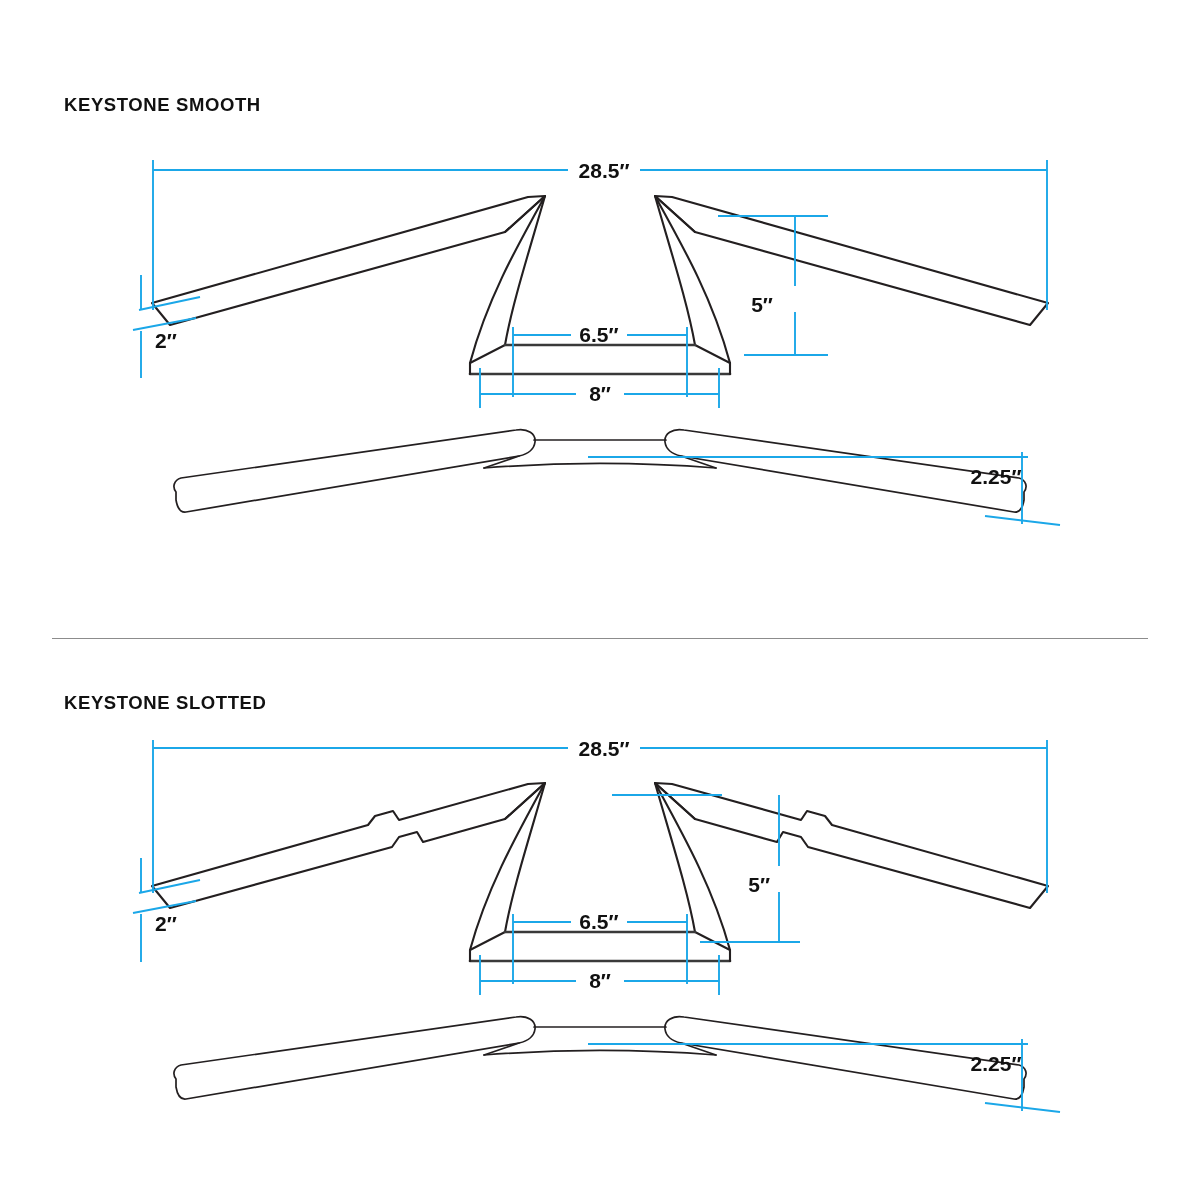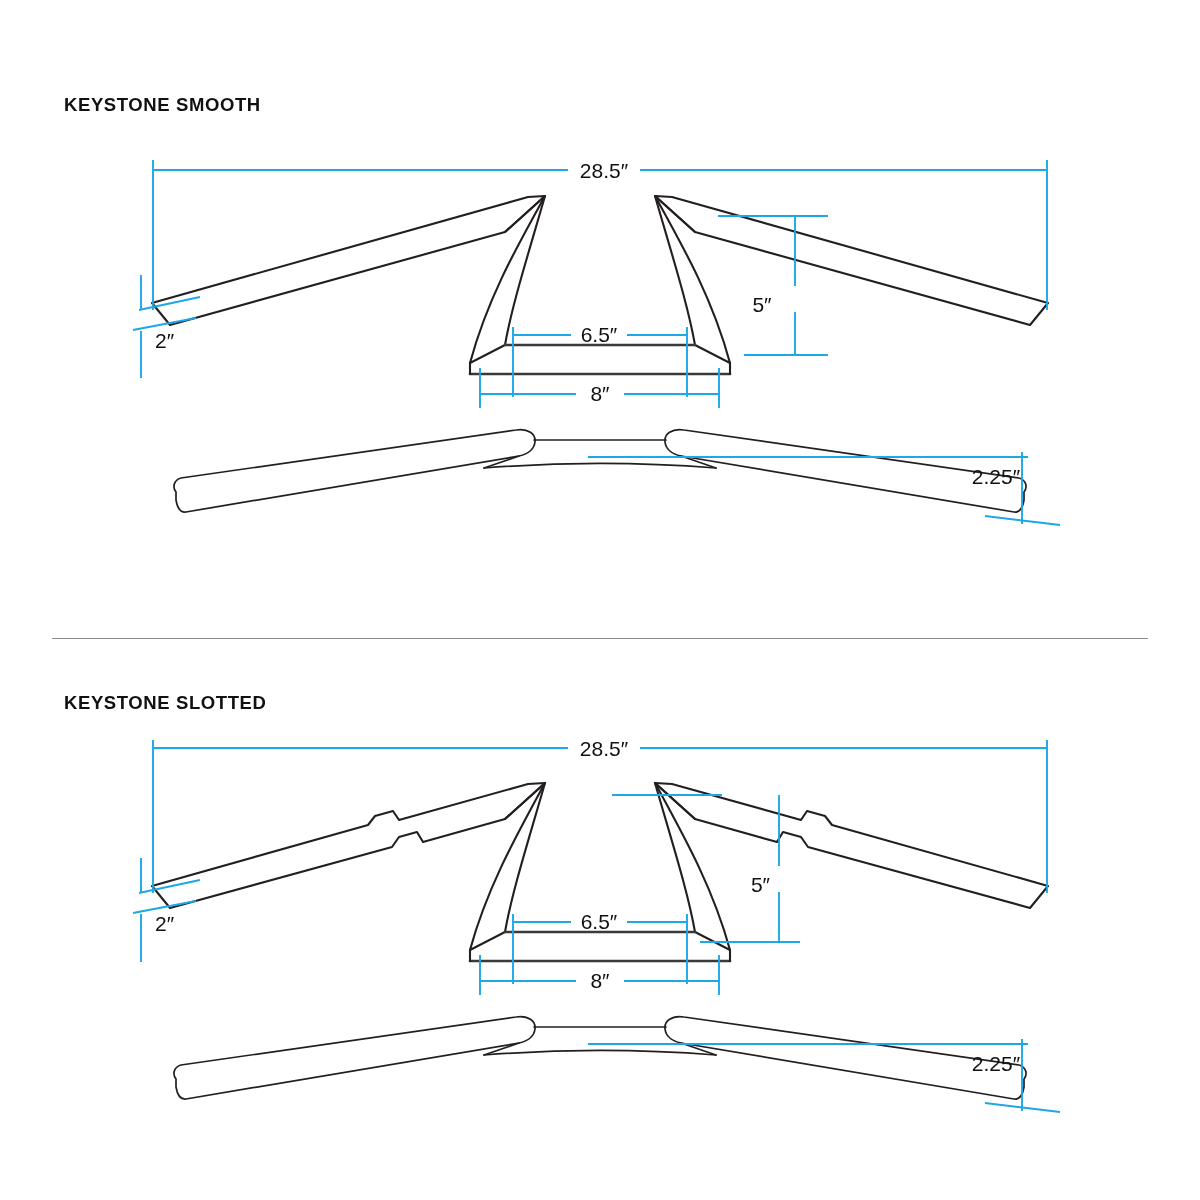--- a/index.html
+++ b/index.html
@@ -36,20 +36,21 @@
     width: 1096px;
     height: 1px;
     background: #8c8c8c;
   }
 
   .drawing {
     position: absolute;
     left: 0; top: 0;
     width: 1200px; height: 1200px;
     pointer-events: none;
+    font-weight: bold;
   }
   svg { display: block; overflow: visible; }
 </style>
 </head>
 <body>
 
 <div class="sheet">
 
   <div class="section-title" id="title-smooth">KEYSTONE SMOOTH</div>
 

